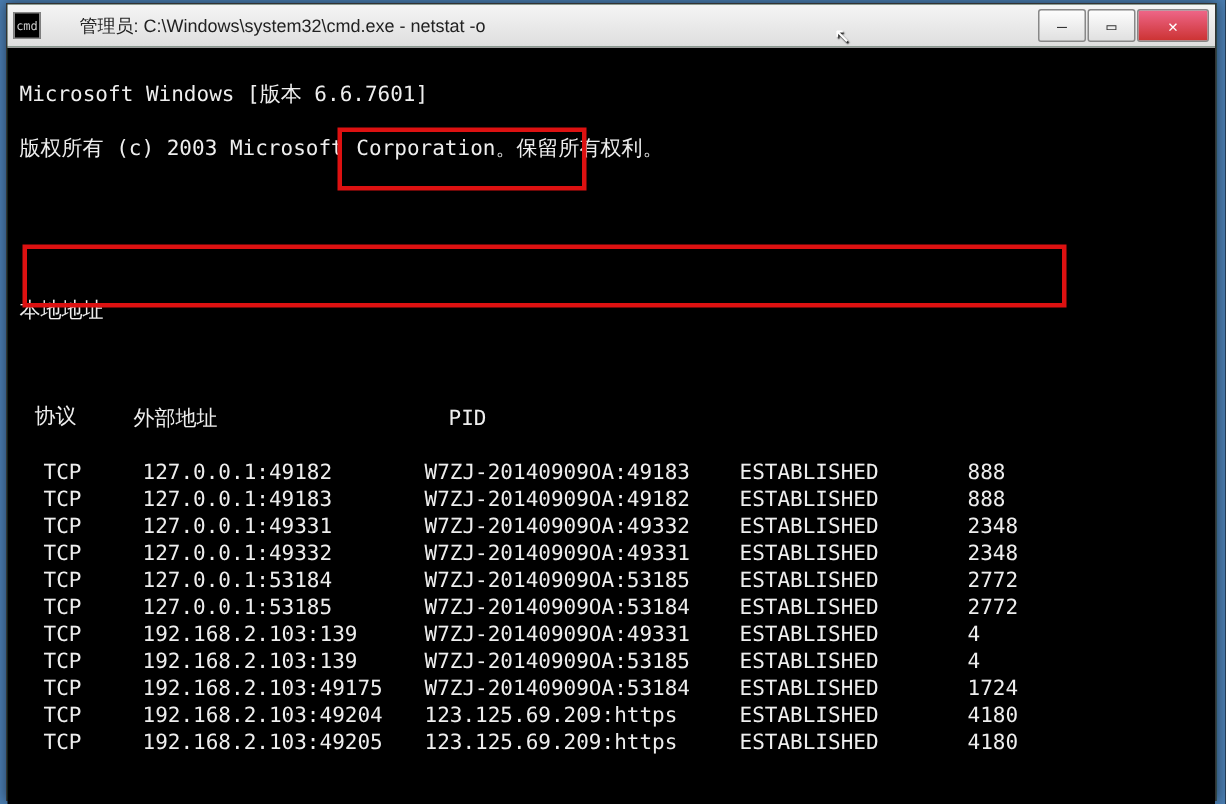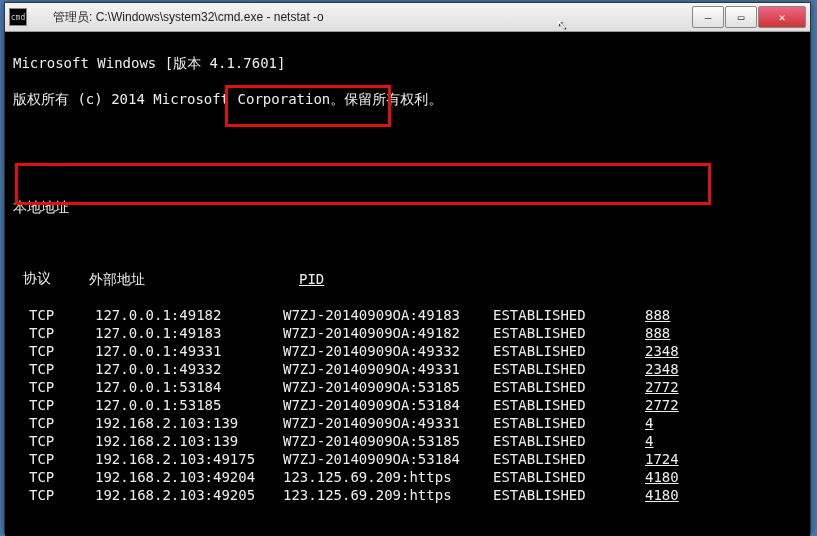--- a/index.html
+++ b/index.html
@@ -94,41 +94,41 @@
   font-size: 18px;
   color: #fff;
   text-shadow: 1px 1px 1px #000;
   pointer-events: none;
 }
 .row { display: flex; }
 .c0 { width: 66px; padding-left: 16px; }
 .c1 { width: 188px; }
 .c2 { width: 210px; }
 .c3 { width: 152px; }
-.c4 { width: 70px; text-decoration: underline; }
+.c4 { width: 70px; }
 .hdr .c0 { padding-left: 10px; font-family: Liberation Mono, monospace; }
 </style>
 </head>
 <body>
 
 <div class="window">
 
   <div class="titlebar">
     <div class="titlebar-icon">cmd</div>
     <div class="titlebar-text">管理员: C:\Windows\system32\cmd.exe - netstat  -o</div>
     <div class="win-controls">
       <div class="win-btn">—</div>
       <div class="win-btn">▭</div>
       <div class="win-btn close">✕</div>
     </div>
   </div>
 
   <div class="terminal">
-<div>Microsoft Windows [版本 4.1.7601]</div>
-<div>版权所有 (c) 2014 Microsoft Corporation。保留所有权利。</div>
+<div>Microsoft Windows [版本 6.6.7601]</div>
+<div>版权所有 (c) 2003 Microsoft Corporation。保留所有权利。</div>
 <div> </div>
 <div> </div>
 <div>本地地址</div>
 <div> </div>
 <div class="row hdr">
   <span class="c0">协议</span><span class="c2">外部地址</span><span class="c4">PID</span>
 </div>
 <div id="rows-container"><div class="row"><span class="c0">TCP</span><span class="c1">127.0.0.1:49182</span><span class="c2">W7ZJ-20140909OA:49183</span><span class="c3">ESTABLISHED</span><span class="c4">888</span></div><div class="row"><span class="c0">TCP</span><span class="c1">127.0.0.1:49183</span><span class="c2">W7ZJ-20140909OA:49182</span><span class="c3">ESTABLISHED</span><span class="c4">888</span></div><div class="row"><span class="c0">TCP</span><span class="c1">127.0.0.1:49331</span><span class="c2">W7ZJ-20140909OA:49332</span><span class="c3">ESTABLISHED</span><span class="c4">2348</span></div><div class="row"><span class="c0">TCP</span><span class="c1">127.0.0.1:49332</span><span class="c2">W7ZJ-20140909OA:49331</span><span class="c3">ESTABLISHED</span><span class="c4">2348</span></div><div class="row"><span class="c0">TCP</span><span class="c1">127.0.0.1:53184</span><span class="c2">W7ZJ-20140909OA:53185</span><span class="c3">ESTABLISHED</span><span class="c4">2772</span></div><div class="row"><span class="c0">TCP</span><span class="c1">127.0.0.1:53185</span><span class="c2">W7ZJ-20140909OA:53184</span><span class="c3">ESTABLISHED</span><span class="c4">2772</span></div><div class="row"><span class="c0">TCP</span><span class="c1">192.168.2.103:139</span><span class="c2">W7ZJ-20140909OA:49331</span><span class="c3">ESTABLISHED</span><span class="c4">4</span></div><div class="row"><span class="c0">TCP</span><span class="c1">192.168.2.103:139</span><span class="c2">W7ZJ-20140909OA:53185</span><span class="c3">ESTABLISHED</span><span class="c4">4</span></div><div class="row"><span class="c0">TCP</span><span class="c1">192.168.2.103:49175</span><span class="c2">W7ZJ-20140909OA:53184</span><span class="c3">ESTABLISHED</span><span class="c4">1724</span></div><div class="row"><span class="c0">TCP</span><span class="c1">192.168.2.103:49204</span><span class="c2">123.125.69.209:https</span><span class="c3">ESTABLISHED</span><span class="c4">4180</span></div><div class="row"><span class="c0">TCP</span><span class="c1">192.168.2.103:49205</span><span class="c2">123.125.69.209:https</span><span class="c3">ESTABLISHED</span><span class="c4">4180</span></div></div>
   </div>
 

